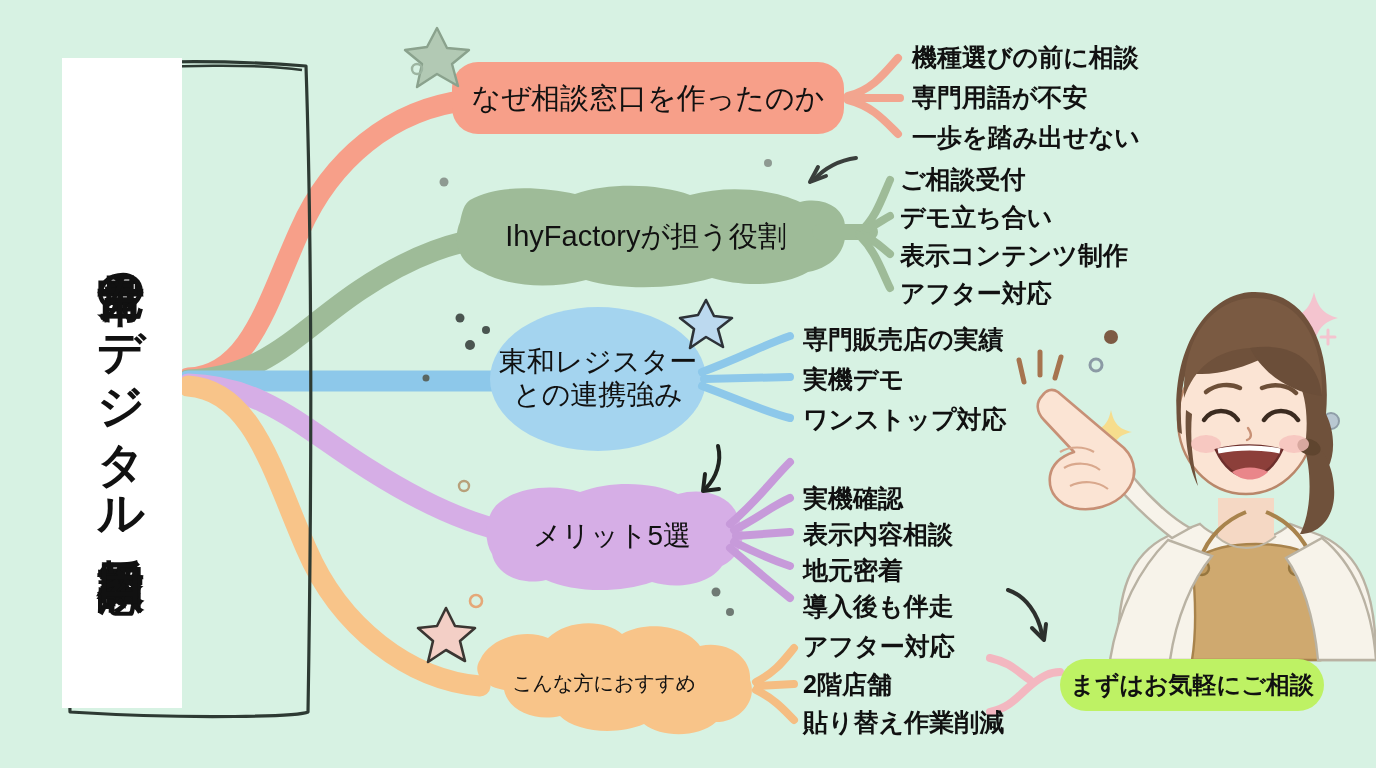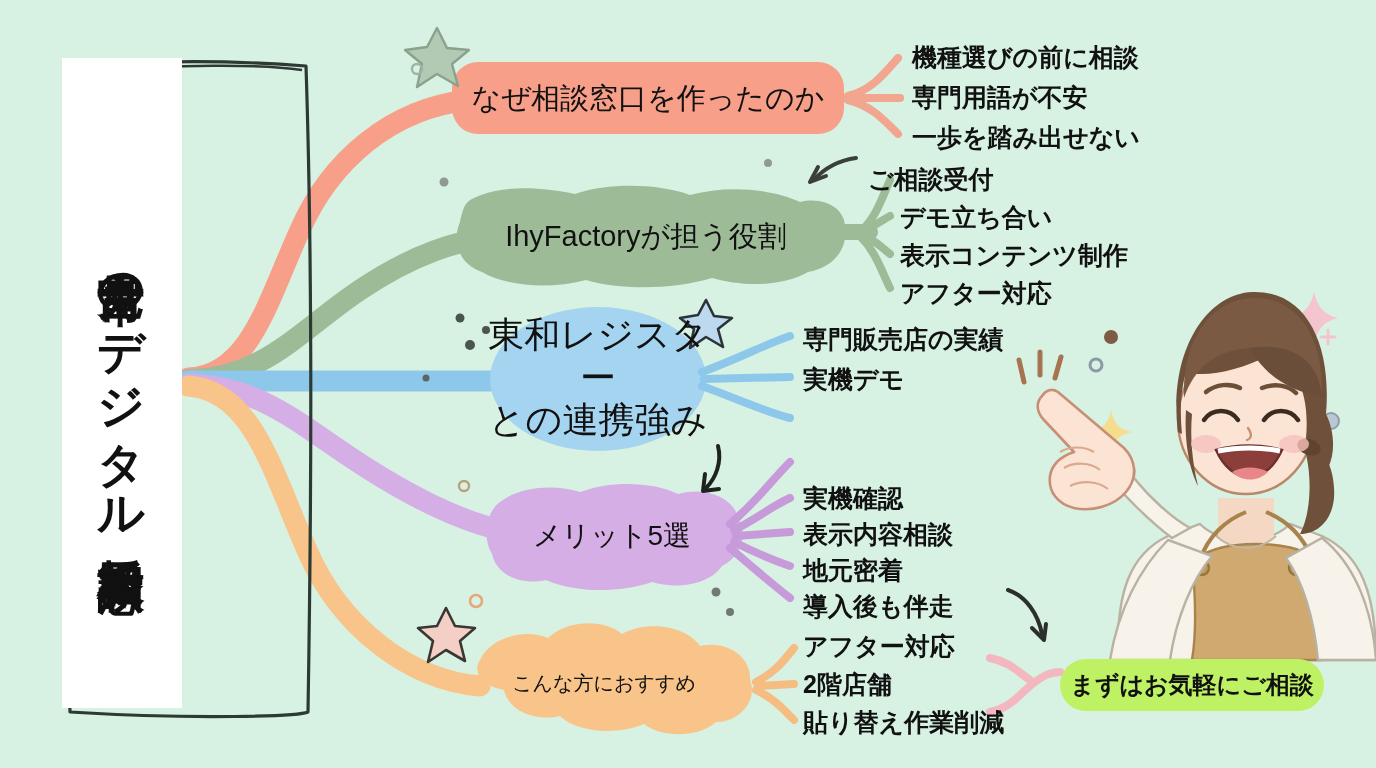--- a/index.html
+++ b/index.html
@@ -54,21 +54,21 @@
     align-items: center;
     justify-content: center;
     font-weight: 400;
     color: #111111;
     text-align: center;
     line-height: 1.18;
     white-space: pre-line;
   }
   #topic-0 { left: 452px; top: 62px;  width: 392px; height: 72px; font-size: 29px; }
   #topic-1 { left: 462px; top: 196px; width: 368px; height: 80px; font-size: 29px; }
-  #topic-2 { left: 482px; top: 330px; width: 232px; height: 96px; font-size: 36px; }
+  #topic-2 { left: 482px; top: 330px; width: 232px; height: 96px; font-size: 28px; }
   #topic-3 { left: 490px; top: 500px; width: 244px; height: 72px; font-size: 28px; }
   #topic-4 { left: 452px; top: 650px; width: 304px; height: 68px; font-size: 20px; }
 
   
   .leaf {
     position: absolute;
     z-index: 5;
     font-size: 25px;
     font-weight: 700;
     color: #111111;
@@ -311,27 +311,28 @@
   <div class="topic" id="topic-1">IhyFactoryが担う役割</div>
   <div class="topic" id="topic-2">東和レジスター
 との連携強み</div>
   <div class="topic" id="topic-3">メリット5選</div>
   <div class="topic" id="topic-4">こんな方におすすめ</div>
 
   <div class="leaf" style="left:912px; top:45px;">機種選びの前に相談</div>
   <div class="leaf" style="left:912px; top:85px;">専門用語が不安</div>
   <div class="leaf" style="left:912px; top:125px;">一歩を踏み出せない</div>
 
-  <div class="leaf" style="left:868px; top:167px;">ご相談受付</div>
+  <div class="leaf" style="left:900px; top:167px;">ご相談受付</div>
   <div class="leaf" style="left:900px; top:205px;">デモ立ち合い</div>
   <div class="leaf" style="left:900px; top:243px;">表示コンテンツ制作</div>
   <div class="leaf" style="left:900px; top:281px;">アフター対応</div>
 
   <div class="leaf" style="left:803px; top:327px;">専門販売店の実績</div>
   <div class="leaf" style="left:803px; top:367px;">実機デモ</div>
+  <div class="leaf" style="left:803px; top:407px;">ワンストップ対応</div>
 
   <div class="leaf" style="left:803px; top:486px;">実機確認</div>
   <div class="leaf" style="left:803px; top:522px;">表示内容相談</div>
   <div class="leaf" style="left:803px; top:558px;">地元密着</div>
   <div class="leaf" style="left:803px; top:594px;">導入後も伴走</div>
 
   <div class="leaf" style="left:803px; top:634px;">アフター対応</div>
   <div class="leaf" style="left:803px; top:672px;">2階店舗</div>
   <div class="leaf" style="left:803px; top:710px;">貼り替え作業削減</div>
 

